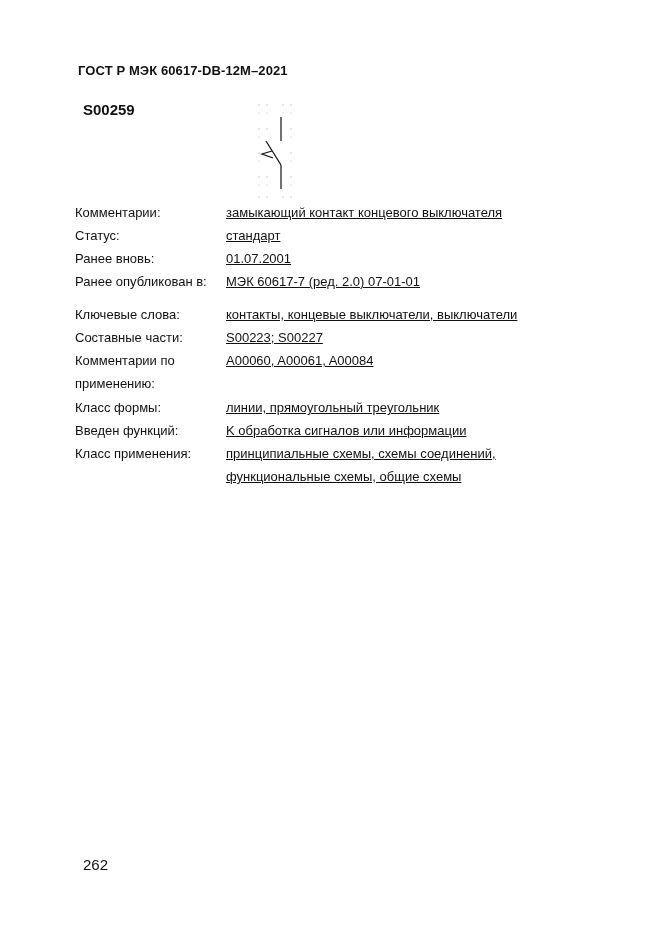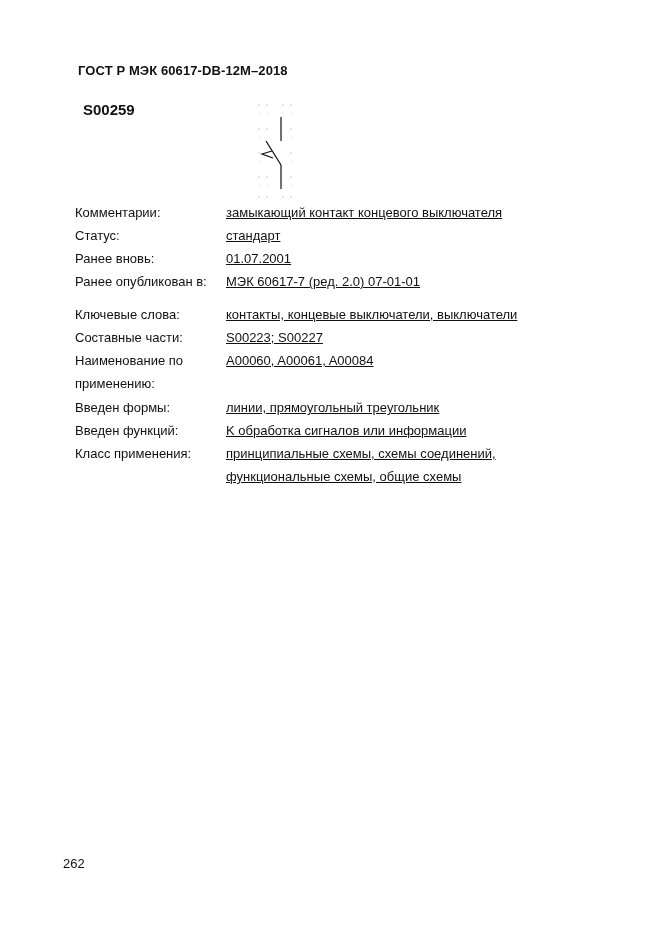--- a/index.html
+++ b/index.html
@@ -17,27 +17,27 @@
       font-size: 15px; font-weight: bold;
     }
     .symbol {
       position: absolute; left: 252px; top: 100px; width: 46px; height: 102px;
     }
     .fields { position: absolute; left: 75px; top: 0; width: 560px; }
     .row { position: absolute; left: 0; font-size: 13px; line-height: 23px; }
     .label { position: absolute; left: 0; white-space: nowrap; }
     .value { position: absolute; left: 151px; white-space: nowrap; text-decoration: underline; }
     .page-number {
-      position: absolute; left: 63px; top: 856px; font-size: 13px;
+      position: absolute; left: 83px; top: 856px; font-size: 15px;
     }
   </style>
 </head>
 <body>
 
-<div class="header-title">ГОСТ Р МЭК 60617-DB-12M–2018</div>
+<div class="header-title">ГОСТ Р МЭК 60617-DB-12M–2021</div>
 
 <div class="symbol-id">S00259</div>
 
 <div class="symbol">
   <svg width="46" height="102" viewBox="0 0 46 102" xmlns="http://www.w3.org/2000/svg">
     <g fill="#c8c8c8">
 
       <circle cx="7" cy="5" r="0.8"></circle>
         <circle cx="15" cy="5" r="0.8"></circle>
         <circle cx="31" cy="5" r="0.8"></circle>
@@ -95,28 +95,28 @@
   </div>
   <div class="row" style="top:303px">
     <span class="label">Ключевые слова:</span>
     <span class="value">контакты, концевые выключатели, выключатели</span>
   </div>
   <div class="row" style="top:326px">
     <span class="label">Составные части:</span>
     <span class="value">S00223; S00227</span>
   </div>
   <div class="row" style="top:349px">
-    <span class="label">Наименование по</span>
+    <span class="label">Комментарии по</span>
     <span class="value">A00060, A00061, A00084</span>
   </div>
   <div class="row" style="top:372px">
     <span class="label">применению:</span>
   </div>
   <div class="row" style="top:396px">
-    <span class="label">Введен формы:</span>
+    <span class="label">Класс формы:</span>
     <span class="value">линии, прямоугольный треугольник</span>
   </div>
   <div class="row" style="top:419px">
     <span class="label">Введен функций:</span>
     <span class="value">K обработка сигналов или информации</span>
   </div>
   <div class="row" style="top:442px">
     <span class="label">Класс применения:</span>
     <span class="value">принципиальные схемы, схемы соединений,</span>
   </div>

